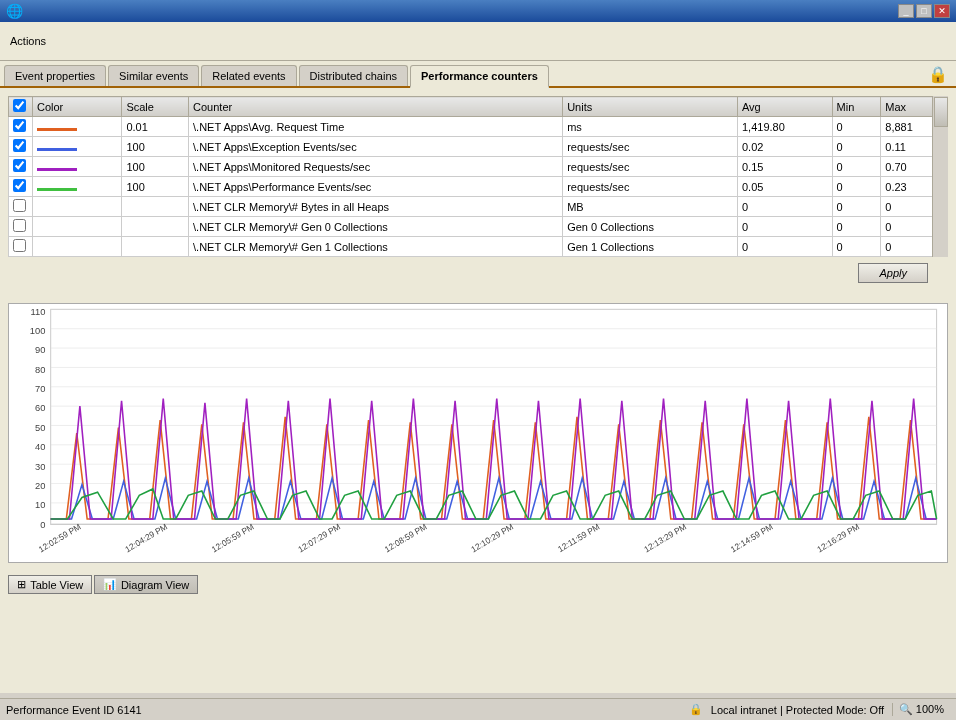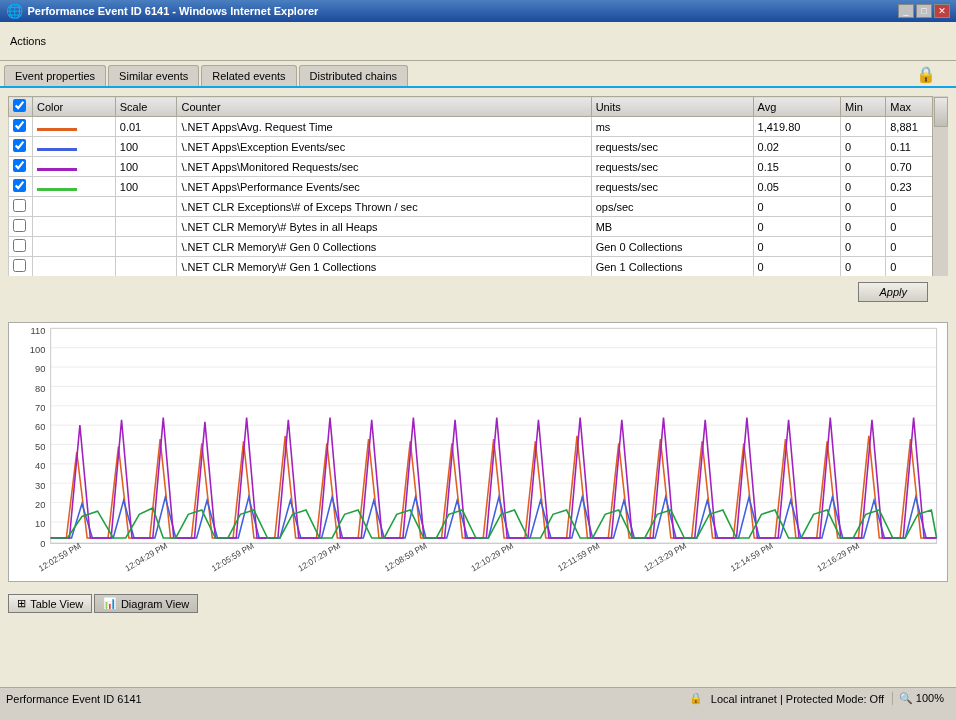--- a/index.html
+++ b/index.html
@@ -31,22 +31,22 @@
     #menu-bar span { font-size: 11px; cursor: pointer; padding: 2px 6px; }
 
     
     #main { background: #ece9d8; height: calc(100vh - 44px - 22px - 22px); overflow: hidden; }
 
     
     #tab-strip {
       display: flex;
       align-items: flex-start;
       background: #ece9d8;
-      padding: 4px 20px 0 4px;
-      border-bottom: 2px solid #0ea5e9;
+      padding: 4px 8px 0 4px;
+      border-bottom: 2px solid #a16207;
       gap: 2px;
     }
     .tab {
       padding: 4px 10px;
       background: #d4d0c8;
       border: 1px solid #aca899;
       border-bottom: none;
       cursor: pointer;
       font-size: 11px;
       color: #000;
@@ -125,21 +125,21 @@
       cursor: pointer;
       display: flex;
       align-items: center;
       gap: 4px;
     }
     .view-btn.active { background: linear-gradient(to bottom, #d0cec8, #c0bdb4); }
 
     
     #status-bar {
       position: fixed;
-      bottom: 11px;
+      bottom: 0;
       left: 0;
       right: 0;
       height: 22px;
       background: #d4d0c8;
       border-top: 1px solid #aca899;
       display: flex;
       align-items: center;
       padding: 0 6px;
       font-size: 11px;
       gap: 10px;
@@ -154,41 +154,41 @@
 
     
     #tab-container { position: relative; }
   </style>
 </head>
 <body>
 
 <div id="title-bar">
   <div id="title-bar-left">
     <span style="font-size:14px;">🌐</span>
-    <span>Performance Event ID 6141 - Windows Internet Explorer</span>
   </div>
   <div id="title-bar-controls">
     <div class="title-btn">_</div>
     <div class="title-btn">□</div>
     <div class="title-btn" style="background:#c04040; color:white;">✕</div>
   </div>
 </div>
 
 <div id="menu-bar">
   <span>Actions</span>
 </div>
 
 <div id="main">
 
   <div id="tab-container">
     <div id="tab-strip">
       <div class="tab">Event properties</div>
       <div class="tab">Similar events</div>
       <div class="tab">Related events</div>
       <div class="tab">Distributed chains</div>
+      <div class="tab active">Performance counters</div>
       <div style="flex:1;"></div>
       <div style="font-size:16px; padding-bottom:2px;">🔒</div>
     </div>
   </div>
 
   <div id="content">
 
 
     <div class="table-wrapper">
       <table id="counter-table">
@@ -245,30 +245,20 @@
               <td>\.NET Apps\Performance Events/sec</td>
               <td>requests/sec</td>
               <td>0.05</td>
               <td>0</td>
               <td>0.23</td>
             </tr>
             <tr>
               <td><input type="checkbox" style=""></td>
               <td></td>
               <td></td>
-              <td>\.NET CLR Exceptions\# of Exceps Thrown / sec</td>
-              <td>ops/sec</td>
-              <td>0</td>
-              <td>0</td>
-              <td>0</td>
-            </tr>
-            <tr>
-              <td><input type="checkbox" style=""></td>
-              <td></td>
-              <td></td>
               <td>\.NET CLR Memory\# Bytes in all Heaps</td>
               <td>MB</td>
               <td>0</td>
               <td>0</td>
               <td>0</td>
             </tr>
             <tr>
               <td><input type="checkbox" style=""></td>
               <td></td>
               <td></td>

